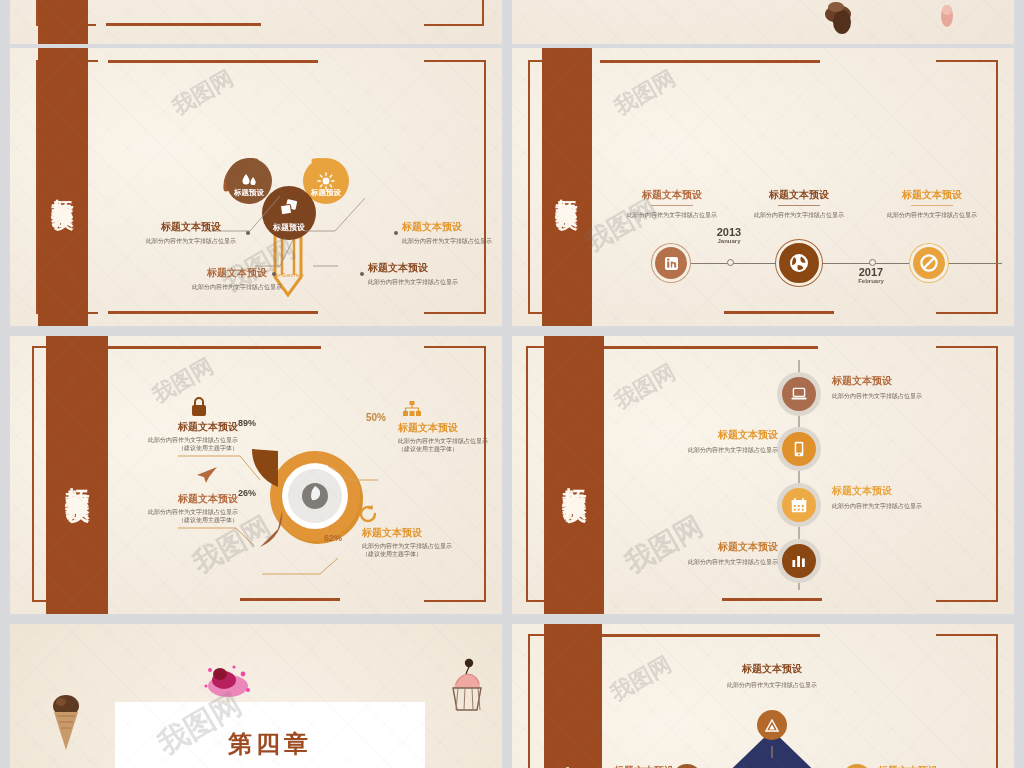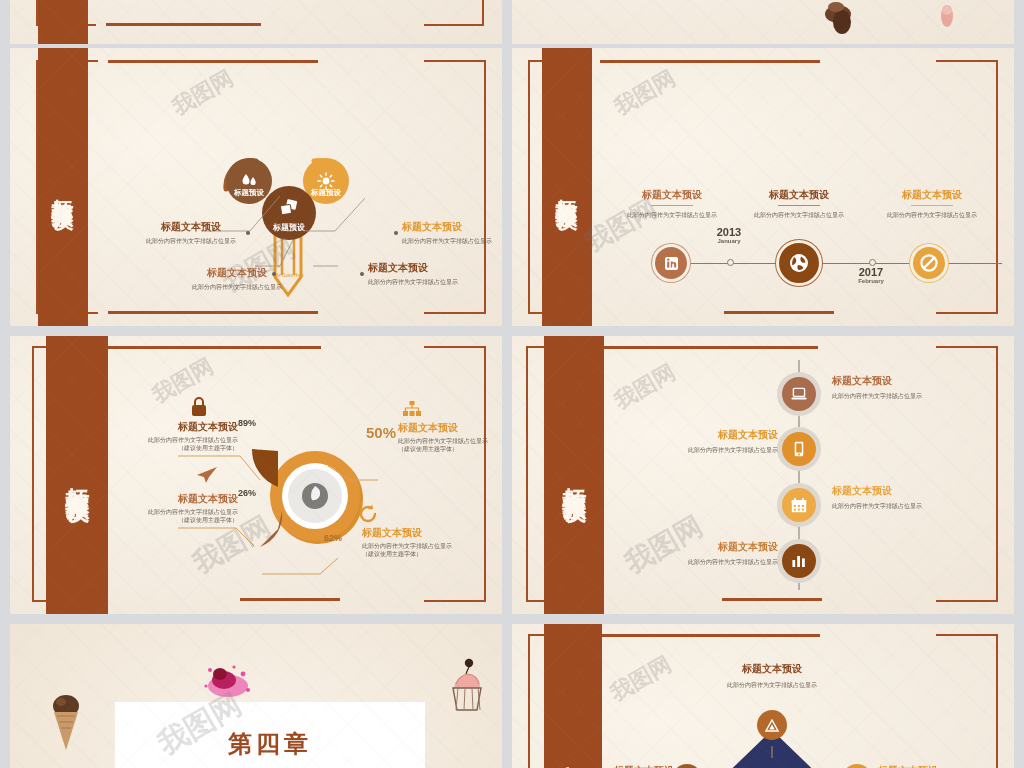--- a/index.html
+++ b/index.html
@@ -379,21 +379,21 @@
       <rect x="1" y="10" width="5" height="5" fill="#e2972f"></rect>
       <rect x="7.5" y="10" width="5" height="5" fill="#e2972f"></rect>
       <rect x="14" y="10" width="5" height="5" fill="#e2972f"></rect>
       <path d="M10 4 v3 M3.5 10 V7 h13 v3" fill="none" stroke="#e2972f" stroke-width="1.2"></path>
     </svg>
     <div style="position:absolute; left:388px; top:85px; width:100px;">
       <div class="tt c-orange" style="font-size:10px;">标题文本预设</div>
       <div class="bd" style="font-size:6px; margin-top:2px;">此部分内容作为文字排版占位显示</div>
       <div class="bd" style="font-size:6px;">（建议使用主题字体）</div>
     </div>
-    <div class="pct" style="left:356px; top:88px; font-size:15px; color:#c08a3e;text-align:right;">50%</div>
+    <div class="pct" style="left:356px; top:76px; font-size:10px; color:#c08a3e;text-align:right;">50%</div>
 
     <svg style="position:absolute; left:186px; top:130px;" width="22" height="18" viewBox="0 0 22 18">
       <path d="M21 1 L1 9 L8 11 L10 17 L13 11 L21 1Z" fill="#b36a3d"></path>
     </svg>
     <div style="position:absolute; left:108px; top:156px; width:120px; text-align:right;">
       <div class="tt c-sienna" style="font-size:10px;">标题文本预设</div>
       <div class="bd" style="font-size:6px; margin-top:2px;">此部分内容作为文字排版占位显示</div>
       <div class="bd" style="font-size:6px;">（建议使用主题字体）</div>
     </div>
     <div class="pct" style="left:228px; top:152px; font-size:9px; color:#4c4339;">26%</div>

